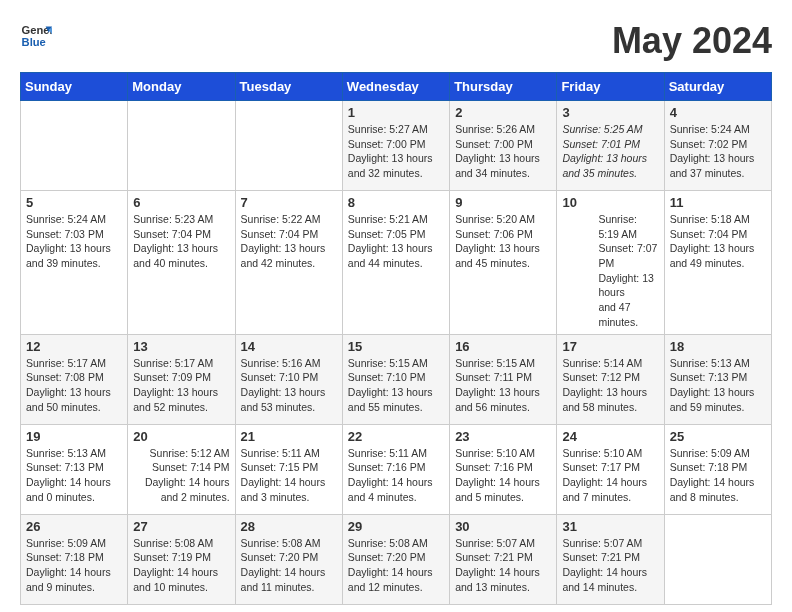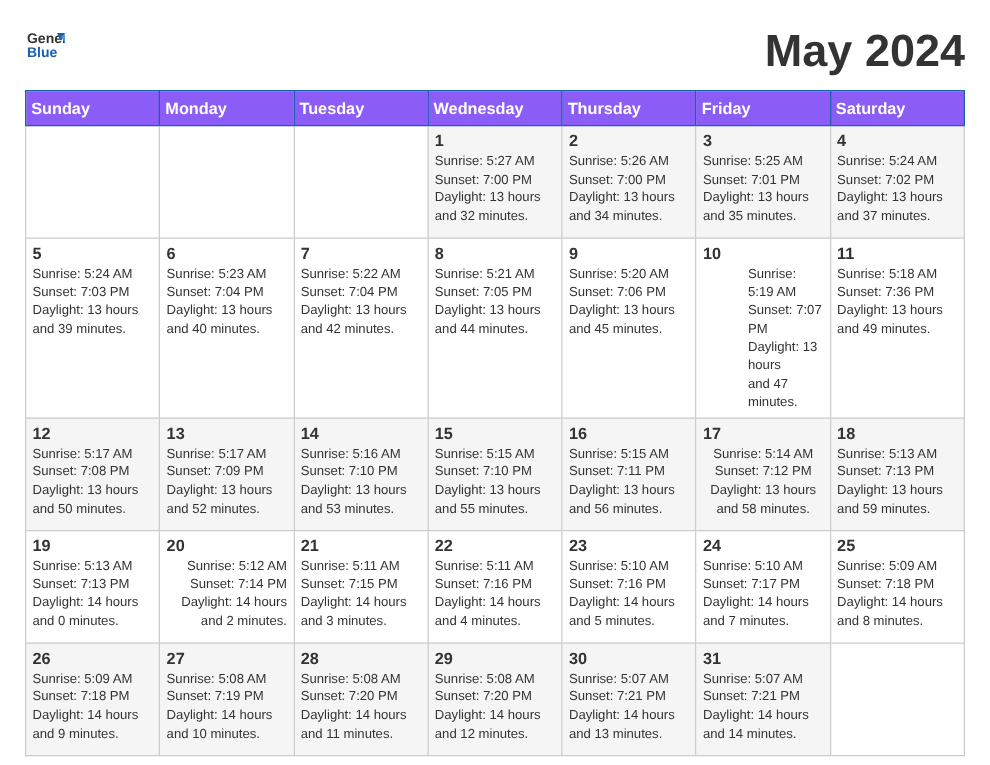--- a/index.html
+++ b/index.html
@@ -35,21 +35,21 @@
     .location-title {
       font-size: 16px;
       color: #333;
     }
     .calendar-table {
       width: 100%;
       border-collapse: collapse;
       table-layout: fixed;
     }
     .calendar-table th {
-      background-color: #8b5cf6;
+      background-color: #1d4ed8;
       color: #fff;
       font-size: 13px;
       font-weight: bold;
       padding: 6px 4px;
       text-align: left;
       border: 1px solid #1a5fb0;
       margin-left: 40px;
     }
     .calendar-table td {
       border: 1px solid #ccc;
@@ -122,21 +122,21 @@
         </td>
         <td>
           <span class="day-number">2</span>
           <div class="day-info" style="white-space: pre-line;">Sunrise: 5:26 AM
 Sunset: 7:00 PM
 Daylight: 13 hours
 and 34 minutes.</div>
         </td>
         <td>
           <span class="day-number">3</span>
-          <div class="day-info" style="white-space: pre-line;">Sunrise: 5:25 AM
+          <div class="day-info" style="white-space: pre-line; font-style: italic;">Sunrise: 5:25 AM
 Sunset: 7:01 PM
 Daylight: 13 hours
 and 35 minutes.</div>
         </td>
         <td>
           <span class="day-number">4</span>
           <div class="day-info" style="white-space: pre-line;">Sunrise: 5:24 AM
 Sunset: 7:02 PM
 Daylight: 13 hours
 and 37 minutes.</div>
@@ -181,21 +181,21 @@
         <td>
           <span class="day-number">10</span>
           <div class="day-info" style="white-space: pre-line; margin-left: 36px;">Sunrise: 5:19 AM
 Sunset: 7:07 PM
 Daylight: 13 hours
 and 47 minutes.</div>
         </td>
         <td>
           <span class="day-number">11</span>
           <div class="day-info" style="white-space: pre-line;">Sunrise: 5:18 AM
-Sunset: 7:36 PM
+Sunset: 7:04 PM
 Daylight: 13 hours
 and 49 minutes.</div>
         </td>
       </tr>
       <tr>
         <td>
           <span class="day-number">12</span>
           <div class="day-info" style="white-space: pre-line;">Sunrise: 5:17 AM
 Sunset: 7:08 PM
 Daylight: 13 hours
@@ -224,21 +224,21 @@
         </td>
         <td>
           <span class="day-number">16</span>
           <div class="day-info" style="white-space: pre-line;">Sunrise: 5:15 AM
 Sunset: 7:11 PM
 Daylight: 13 hours
 and 56 minutes.</div>
         </td>
         <td>
           <span class="day-number">17</span>
-          <div class="day-info" style="white-space: pre-line; text-align: center;">Sunrise: 5:14 AM
+          <div class="day-info" style="white-space: pre-line;">Sunrise: 5:14 AM
 Sunset: 7:12 PM
 Daylight: 13 hours
 and 58 minutes.</div>
         </td>
         <td>
           <span class="day-number">18</span>
           <div class="day-info" style="white-space: pre-line;">Sunrise: 5:13 AM
 Sunset: 7:13 PM
 Daylight: 13 hours
 and 59 minutes.</div>

